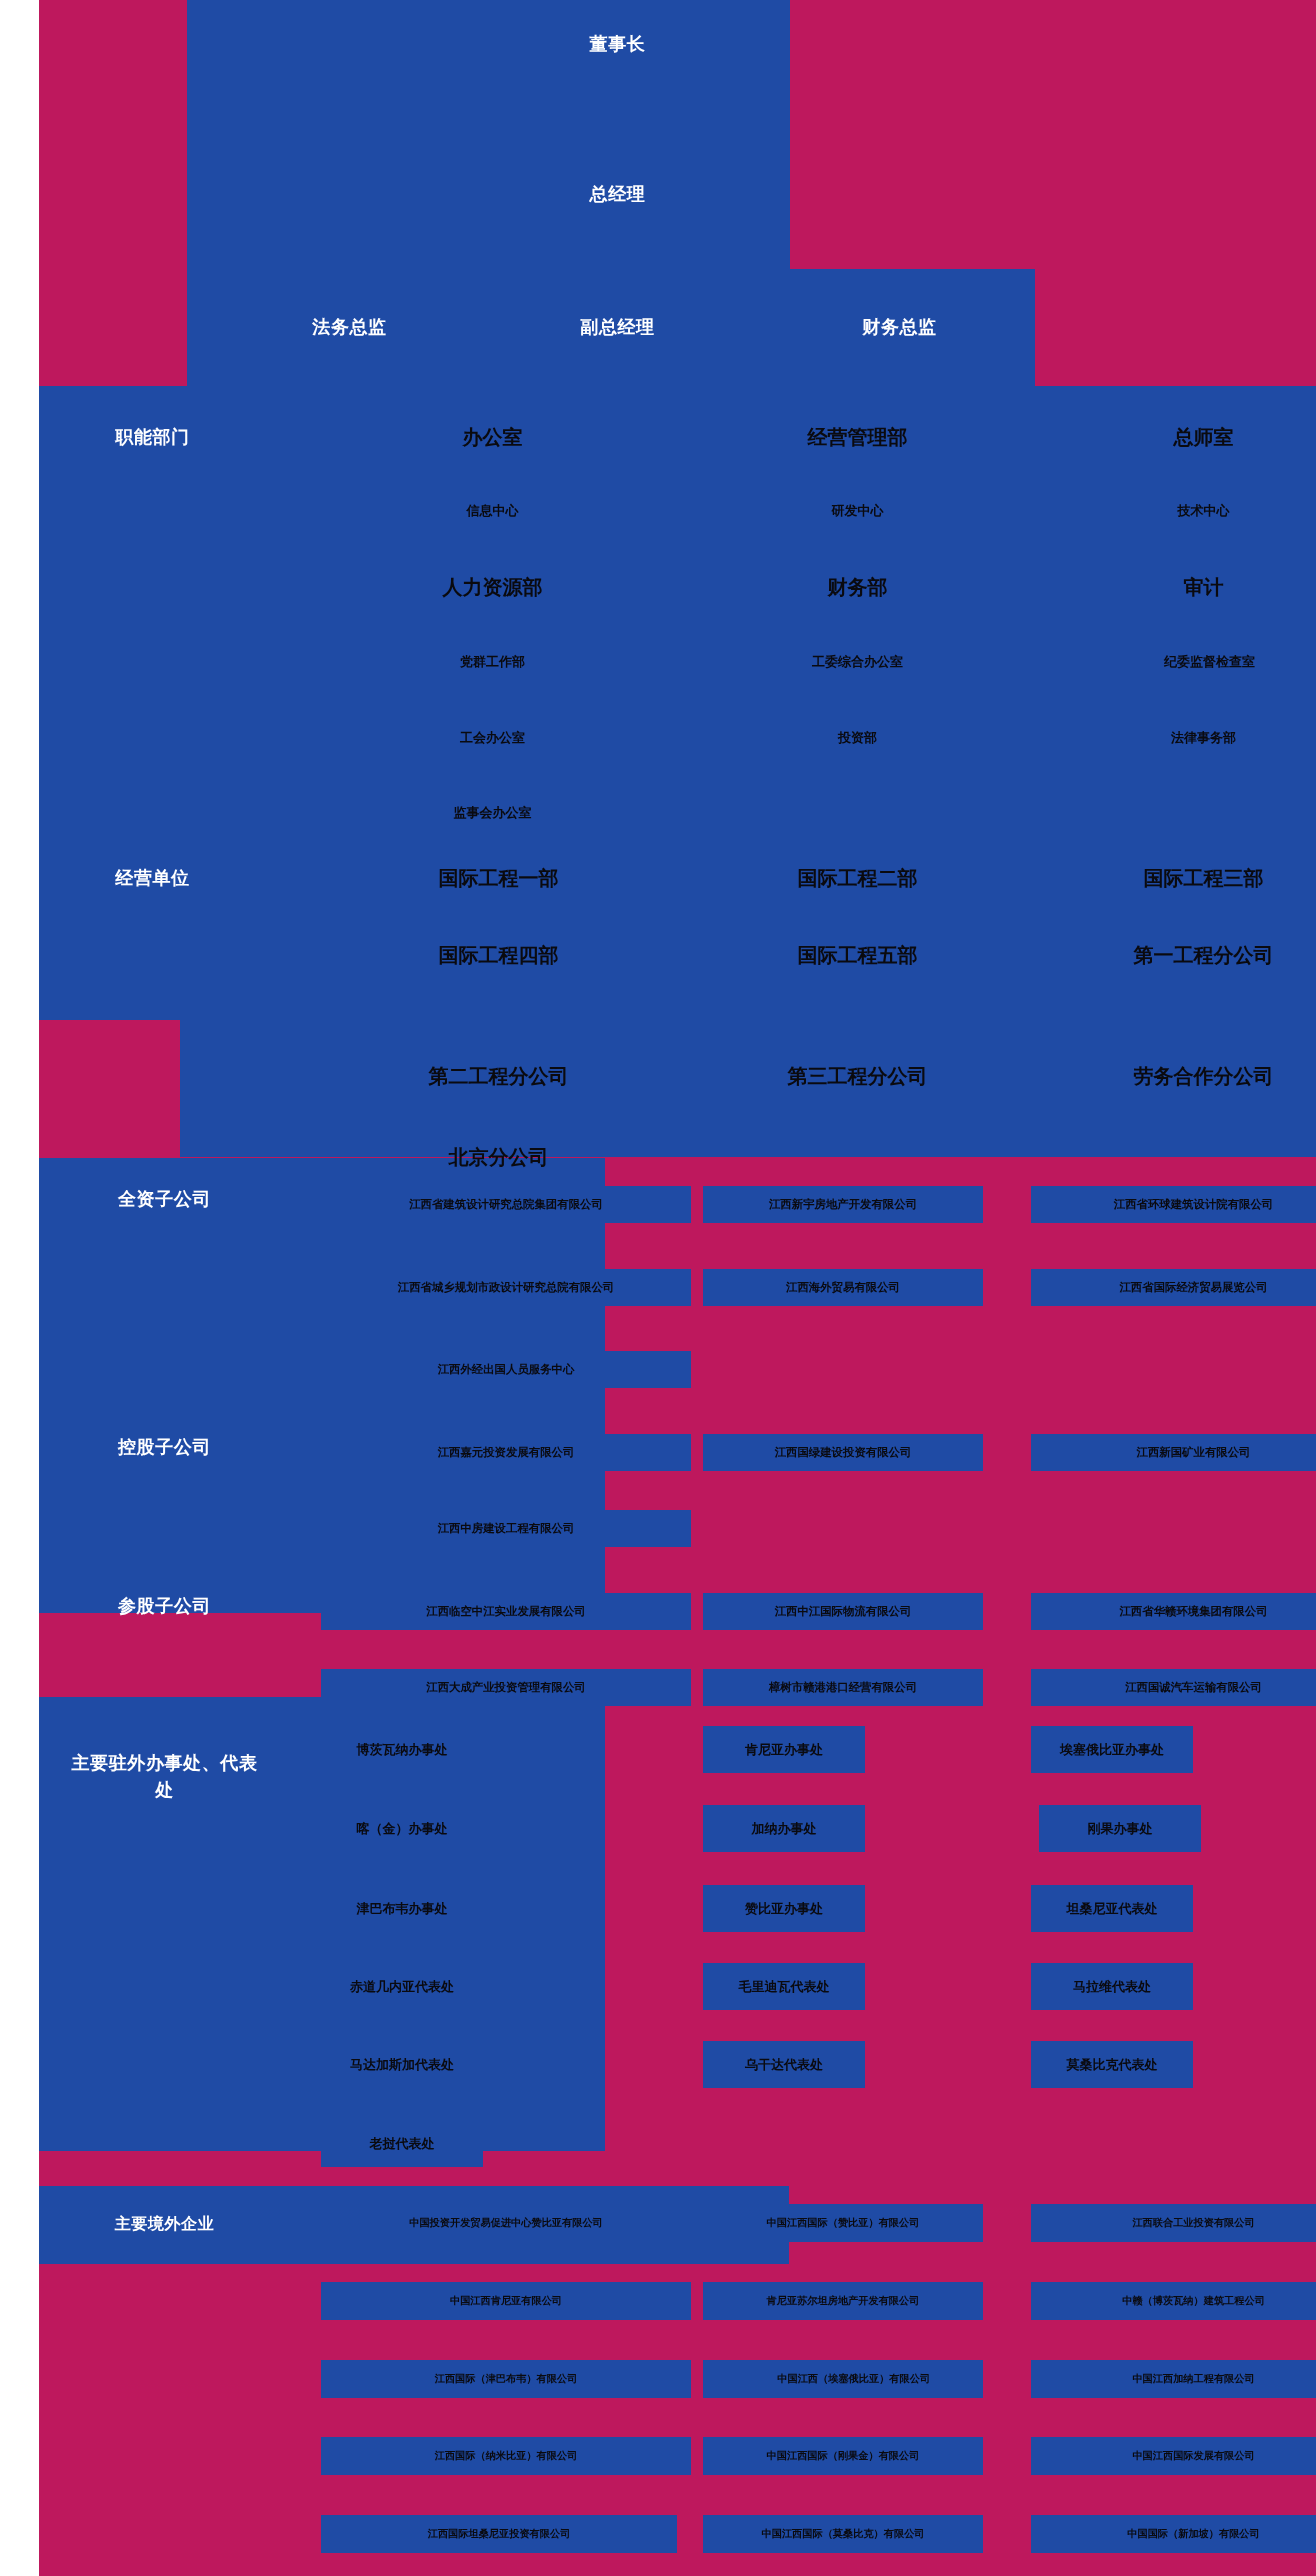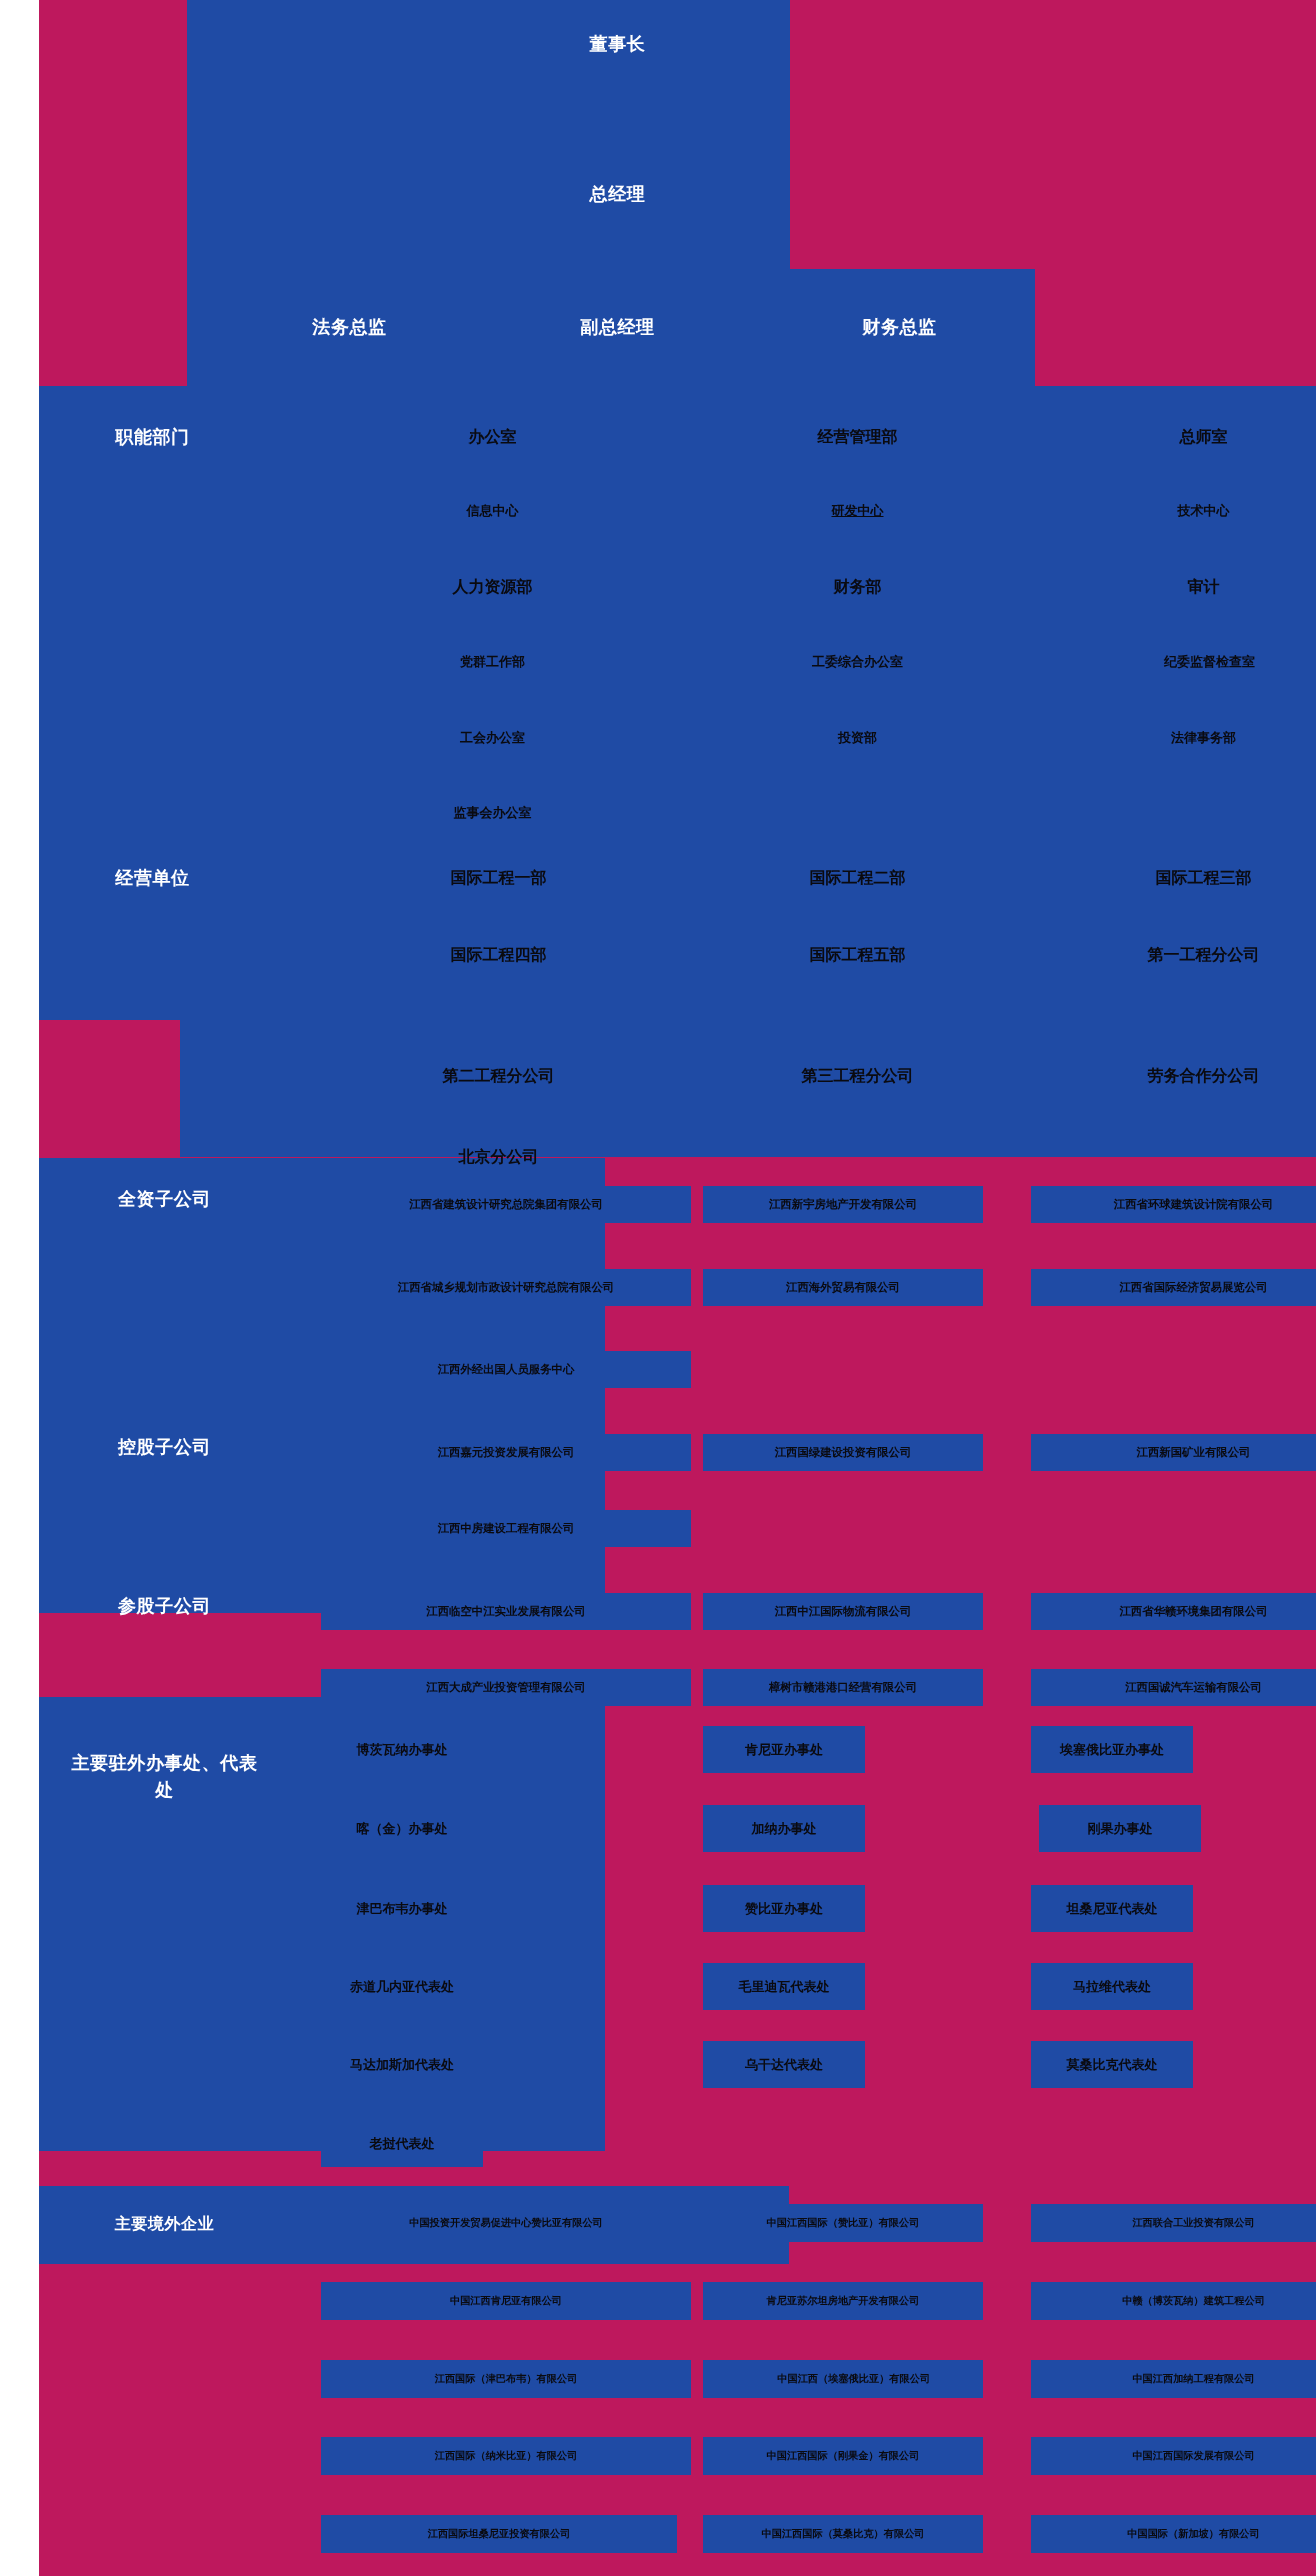--- a/index.html
+++ b/index.html
@@ -41,21 +41,21 @@
   
   .cat {
     font-size: 18px;
     font-weight: 700;
     color: #ffffff;
     letter-spacing: 0.6px;
   }
 
   
   .item {
-    font-size: 16px;
+    font-size: 20px;
     font-weight: 700;
     color: #0a0a0f;
   }
   .item.sm  { font-size: 13px; }
 
   
   .box {
     position: absolute;
     background: #1f4ba5;
     display: flex;
@@ -108,21 +108,21 @@
   <div class="node cat" style="left:30px; top:2210px; width:191px; height:27.5px; font-size:16px;">主要境外企业</div>
 
   <div class="node item" style="left:364px; top:424px; width:179px; height:26px;">办公室</div>
   <div class="node item sm" style="left:364px; top:499px; width:179px; height:24px;">信息中心</div>
   <div class="node item" style="left:364px; top:574px; width:179px; height:26px;">人力资源部</div>
   <div class="node item sm" style="left:364px; top:650px; width:179px; height:24px;">党群工作部</div>
   <div class="node item sm" style="left:364px; top:726px; width:179px; height:24px;">工会办公室</div>
   <div class="node item sm" style="left:364px; top:801px; width:179px; height:24px;">监事会办公室</div>
 
   <div class="node item" style="left:723px; top:424px; width:191px; height:26px;">经营管理部</div>
-  <div class="node item sm" style="left:723px; top:499px; width:191px; height:24px;text-decoration:underline;">研发中心</div>
+  <div class="node item sm" style="left:723px; top:499px; width:191px; height:24px;">研发中心</div>
   <div class="node item" style="left:723px; top:574px; width:191px; height:26px;">财务部</div>
   <div class="node item sm" style="left:705px; top:650px; width:227px; height:24px;">工委综合办公室</div>
   <div class="node item sm" style="left:723px; top:726px; width:191px; height:24px;">投资部</div>
 
   <div class="node item" style="left:1075px; top:424px; width:179px; height:26px;">总师室</div>
   <div class="node item sm" style="left:1075px; top:499px; width:179px; height:24px;">技术中心</div>
   <div class="node item" style="left:1075px; top:574px; width:179px; height:26px;">审计</div>
   <div class="node item sm" style="left:1057px; top:650px; width:227px; height:24px;">纪委监督检查室</div>
   <div class="node item sm" style="left:1075px; top:726px; width:179px; height:24px;">法律事务部</div>
 

